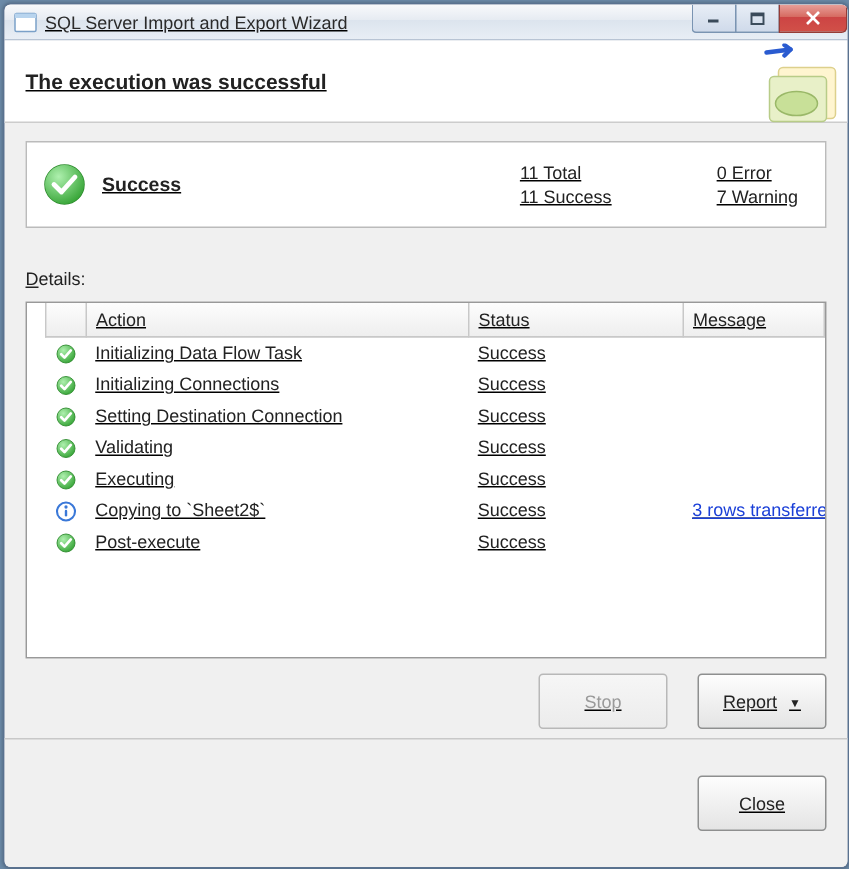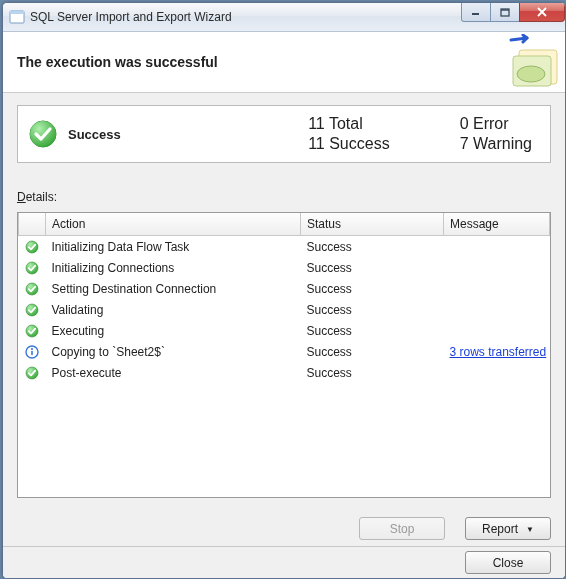--- a/index.html
+++ b/index.html
@@ -13,20 +13,21 @@
     width: 562px;
     height: 575px;
     margin: 2px;
     background: #f0f0f0;
     border: 1px solid #5a7290;
     border-radius: 5px;
     box-shadow: 0 0 3px rgba(0,0,0,0.3);
     display: flex;
     flex-direction: column;
     overflow: hidden;
+    text-decoration: underline;
   }
   .titlebar {
     height: 28px;
     background: linear-gradient(to bottom, #f8f9fb 0%, #e6ebf2 45%, #dce4ee 46%, #e8eef5 100%);
     border-bottom: 1px solid #b8c4d4;
     display: flex;
     align-items: center;
     padding: 0 0 0 6px;
     position: relative;
   }
@@ -114,37 +115,38 @@
     font-weight: bold;
     font-size: 13px;
     color: #222;
     flex: 1;
   }
   .summary-counts {
     display: grid;
     grid-template-columns: auto auto;
     column-gap: 70px;
     row-gap: 2px;
-    font-size: 16px;
+    font-size: 12px;
     color: #222;
     margin-right: 8px;
   }
   .details-label {
     margin-top: 10px;
     margin-bottom: 2px;
     color: #222;
   }
   .details-label span { text-decoration: underline; display:inline-block;}
   .details-label .nou { text-decoration: none; margin-top: 17px; }
   .table-wrap {
     margin: 0 14px;
     border: 1px solid #999;
     background: #fff;
     height: 284px;
     overflow: hidden;
+    padding-left: 12px;
   }
   table.details {
     width: 100%;
     border-collapse: collapse;
     table-layout: fixed;
   }
   table.details thead th {
     background: linear-gradient(to bottom, #fdfdfd, #eee);
     border: 1px solid #c8c8c8;
     border-top: none;
@@ -182,28 +184,28 @@
   }
   .button-row {
     padding: 10px 14px 6px 14px;
     display: flex;
     justify-content: flex-end;
     gap: 20px;
     margin-top: auto;
   }
   .button-row2 {
     border-top: 1px solid #c8c8c8;
-    padding: 4px 14px;
+    padding: 24px 14px;
     display: flex;
     justify-content: flex-end;
     background: #f0f0f0;
   }
   button.wiz {
     min-width: 86px;
-    height: 23px;
+    height: 37px;
     font-family: inherit;
     font-size: 12px;
     background: linear-gradient(to bottom, #fdfdfd, #e4e4e4);
     border: 1px solid #8e8f8f;
     border-radius: 3px;
     padding: 0 12px;
     color: #222;
     position: relative;
   }
   button.wiz:disabled {

